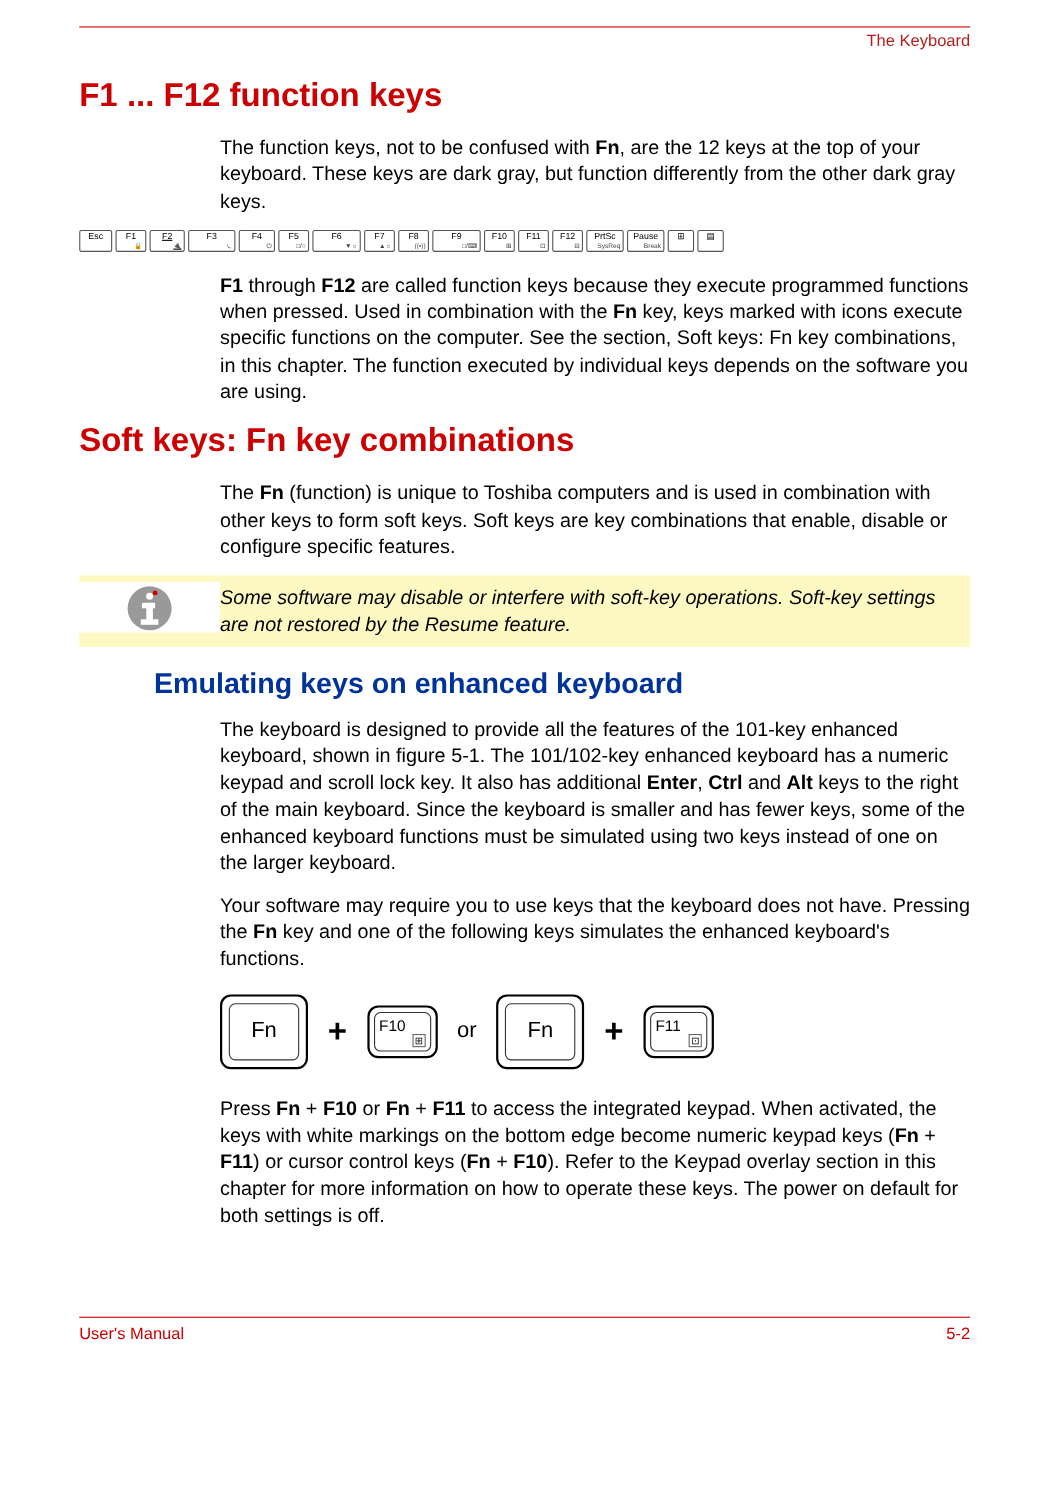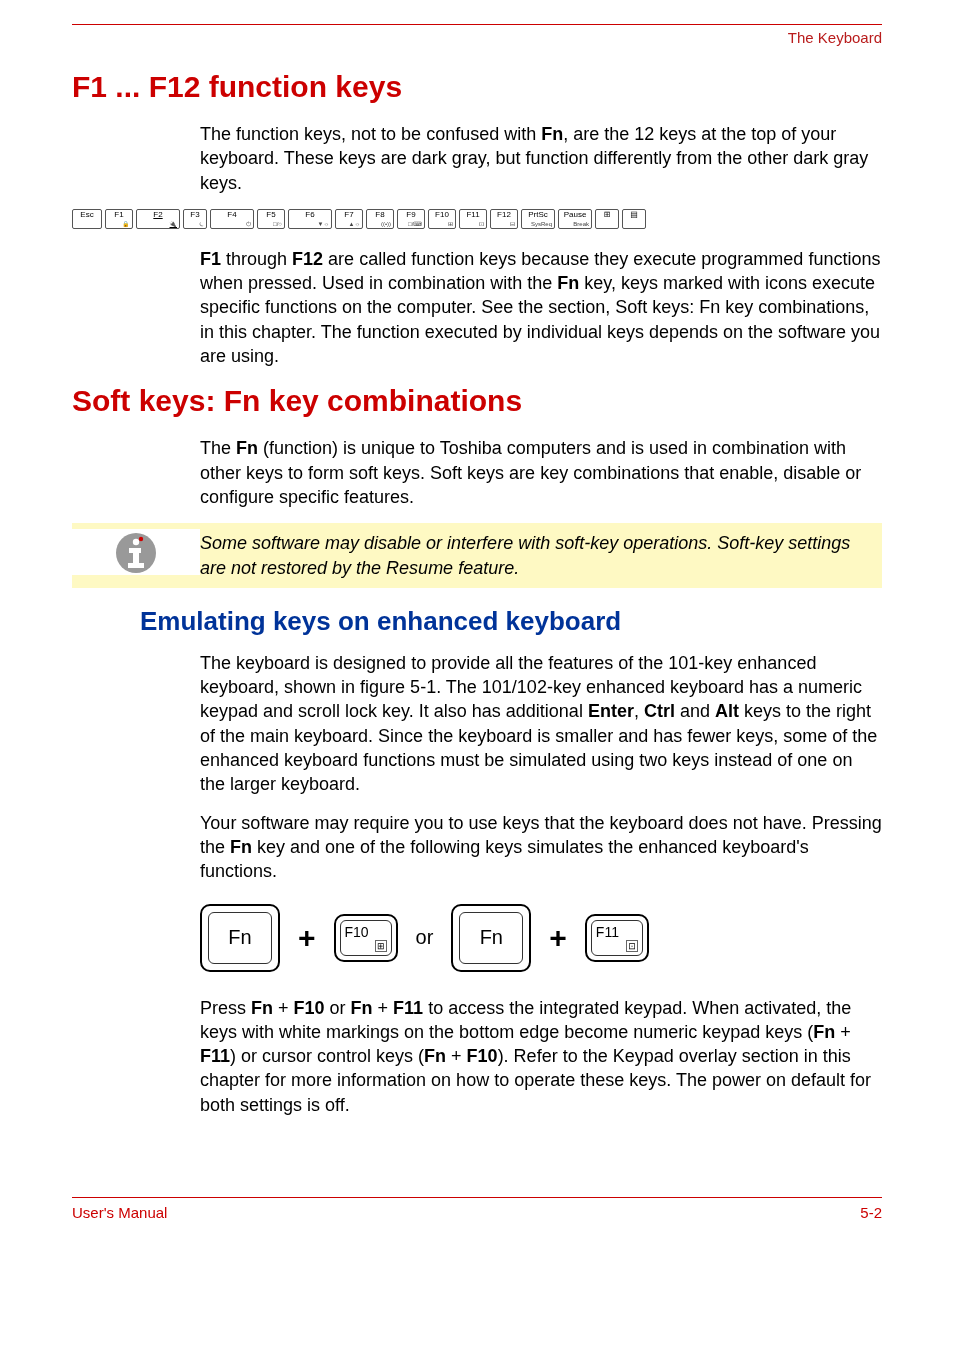--- a/index.html
+++ b/index.html
@@ -170,49 +170,49 @@
 
   <div class="kbrow" id="kbrow">
       <div class="kbkey" style="width: 30px;">
         <div class="top">Esc</div>
         <div class="bot"></div>
       </div>
       <div class="kbkey" style="width: 28px;">
         <div class="top">F1</div>
         <div class="bot">🔒</div>
       </div>
-      <div class="kbkey" style="width: 44px; text-decoration: underline;">
+      <div class="kbkey" style="width: 32px; text-decoration: underline;">
         <div class="top">F2</div>
         <div class="bot">🔌</div>
       </div>
-      <div class="kbkey" style="width: 24px;">
+      <div class="kbkey" style="width: 43px;">
         <div class="top">F3</div>
         <div class="bot">⏾</div>
       </div>
-      <div class="kbkey" style="width: 44px;">
+      <div class="kbkey" style="width: 33px;">
         <div class="top">F4</div>
         <div class="bot">⏻</div>
       </div>
       <div class="kbkey" style="width: 28px;">
         <div class="top">F5</div>
         <div class="bot">□/○</div>
       </div>
       <div class="kbkey" style="width: 44px;">
         <div class="top">F6</div>
         <div class="bot">▼☼</div>
       </div>
       <div class="kbkey" style="width: 28px;">
         <div class="top">F7</div>
         <div class="bot">▲☼</div>
       </div>
       <div class="kbkey" style="width: 28px;">
         <div class="top">F8</div>
         <div class="bot">((•))</div>
       </div>
-      <div class="kbkey" style="width: 28px;">
+      <div class="kbkey" style="width: 44px;">
         <div class="top">F9</div>
         <div class="bot">□/⌨</div>
       </div>
       <div class="kbkey" style="width: 28px;">
         <div class="top">F10</div>
         <div class="bot">⊞</div>
       </div>
       <div class="kbkey" style="width: 28px;">
         <div class="top">F11</div>
         <div class="bot">⊡</div>

